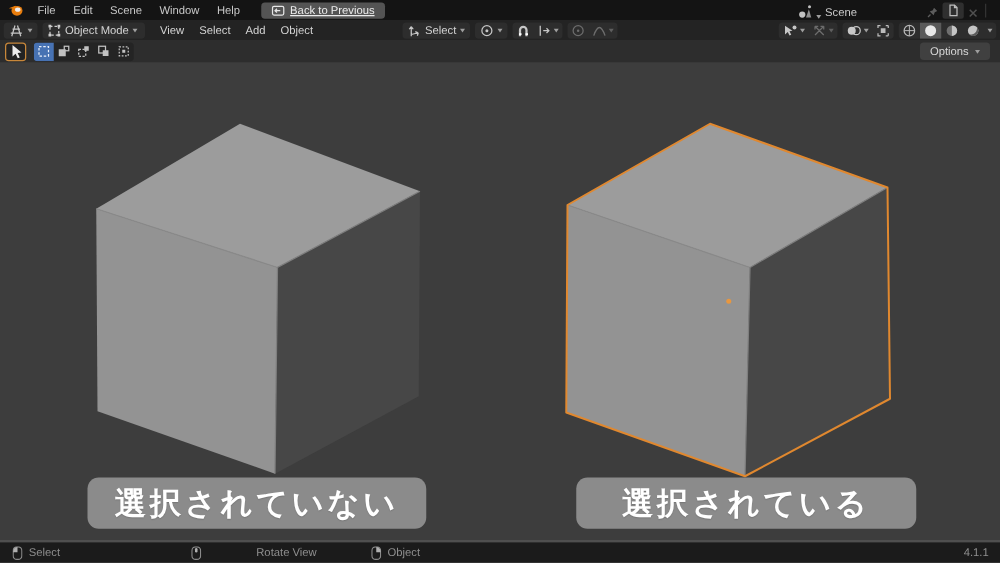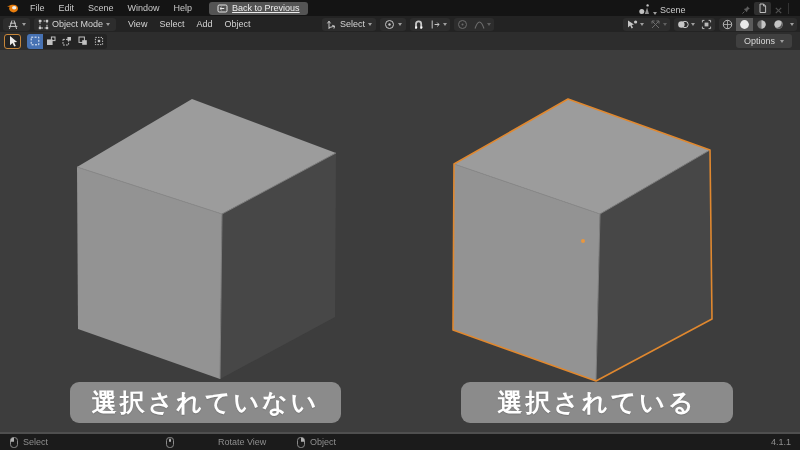--- a/index.html
+++ b/index.html
@@ -359,21 +359,21 @@
   <div class="vp-divider"></div>
 
   <div class="statusbar">
     <div class="sb-item" style="left:10px;">
       <svg width="8" height="11" viewBox="0 0 8 11">
         <rect x="0.5" y="0.5" width="7" height="10" rx="3" fill="none" stroke="#8a8a8a" stroke-width="1"></rect>
         <path d="M4 0.5 a3.5 3.5 0 0 0 -3.5 3.5 v0.8 h3.5 z" fill="#b0b0b0"></path>
       </svg>
       <span>Select</span>
     </div>
-    <div class="sb-item" style="left:166px;gap:44px;">
+    <div class="sb-item" style="left:153px;gap:44px;">
       <svg width="8" height="11" viewBox="0 0 8 11">
         <rect x="0.5" y="0.5" width="7" height="10" rx="3" fill="none" stroke="#8a8a8a" stroke-width="1"></rect>
         <rect x="3" y="1.4" width="2" height="3.6" rx="1" fill="#b0b0b0"></rect>
       </svg>
       <span>Rotate View</span>
     </div>
     <div class="sb-item" style="left:297px;">
       <svg width="8" height="11" viewBox="0 0 8 11">
         <rect x="0.5" y="0.5" width="7" height="10" rx="3" fill="none" stroke="#8a8a8a" stroke-width="1"></rect>
         <path d="M4 0.5 a3.5 3.5 0 0 1 3.5 3.5 v0.8 h-3.5 z" fill="#b0b0b0"></path>

